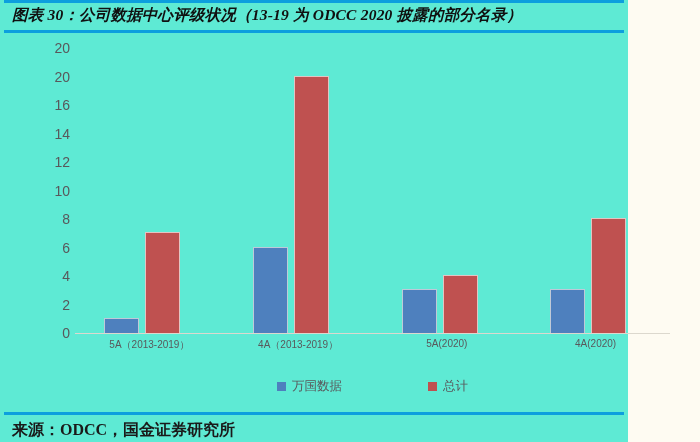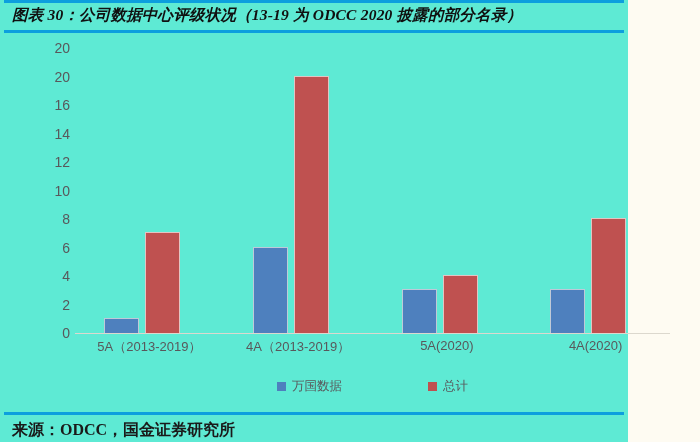--- a/index.html
+++ b/index.html
@@ -130,21 +130,21 @@
   .xlabels {
     position: absolute;
     left: 75px;
     top: 302px;
     width: 595px;
     display: flex;
   }
   .xlabel {
     flex: 1 1 0;
     text-align: center;
-    font-size: 13px;
+    font-size: 10px;
     color: #59585B;
     white-space: nowrap;
   }
 
   .legend {
     position: absolute;
     left: 75px;
     top: 342px;
     width: 595px;
     display: flex;

